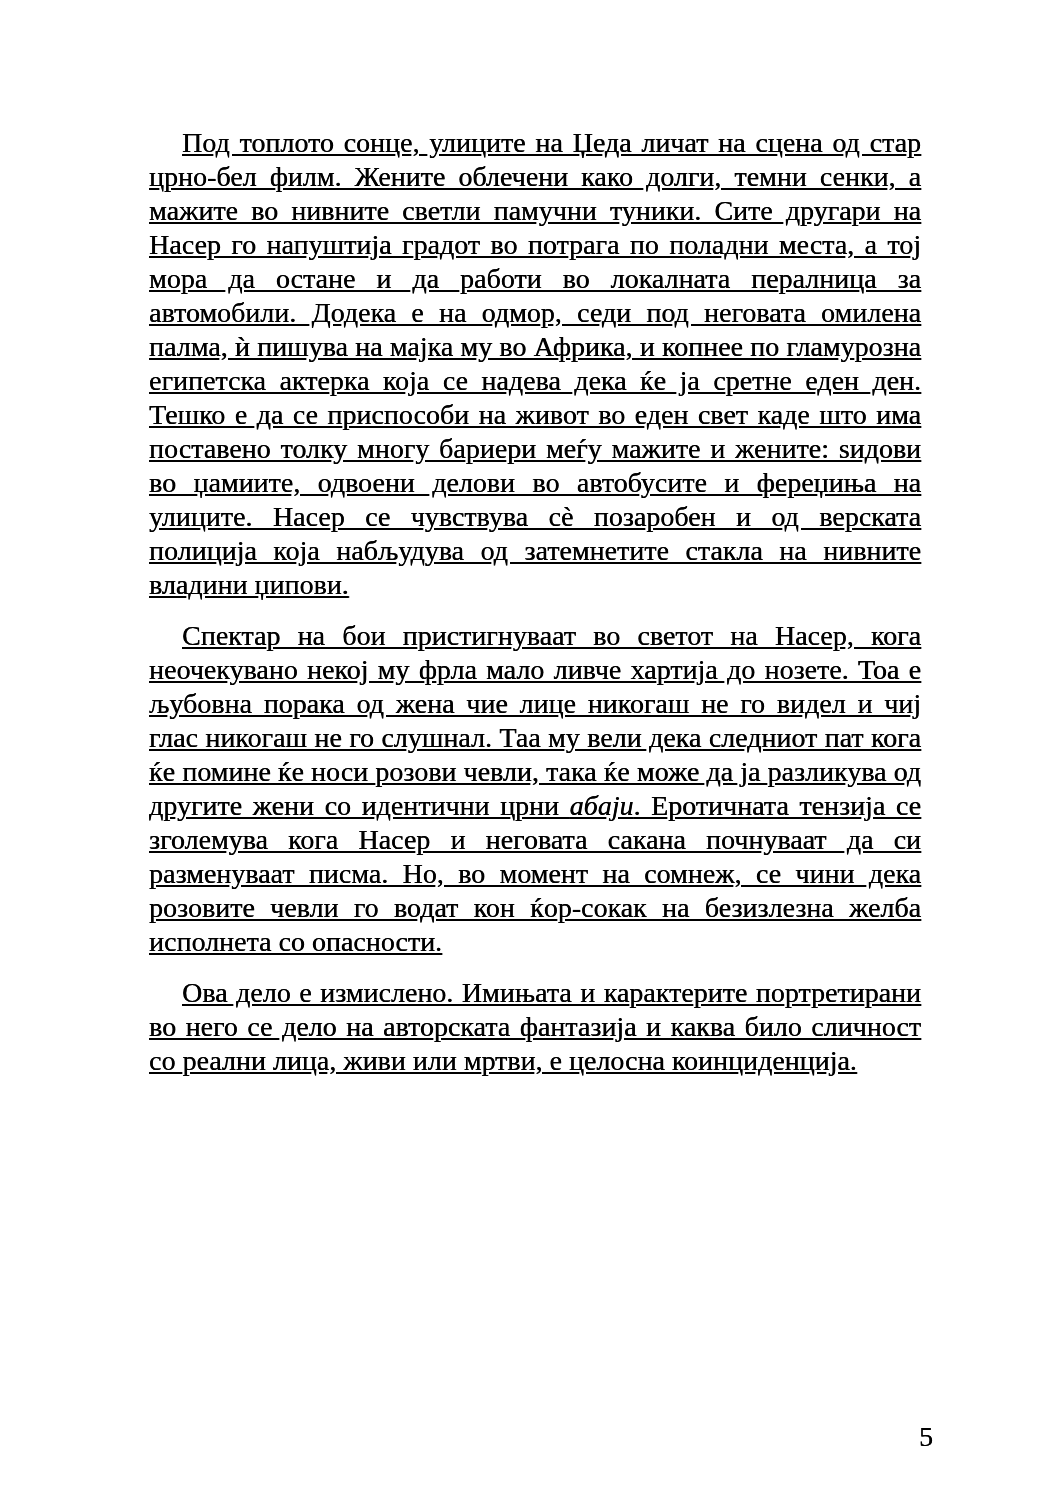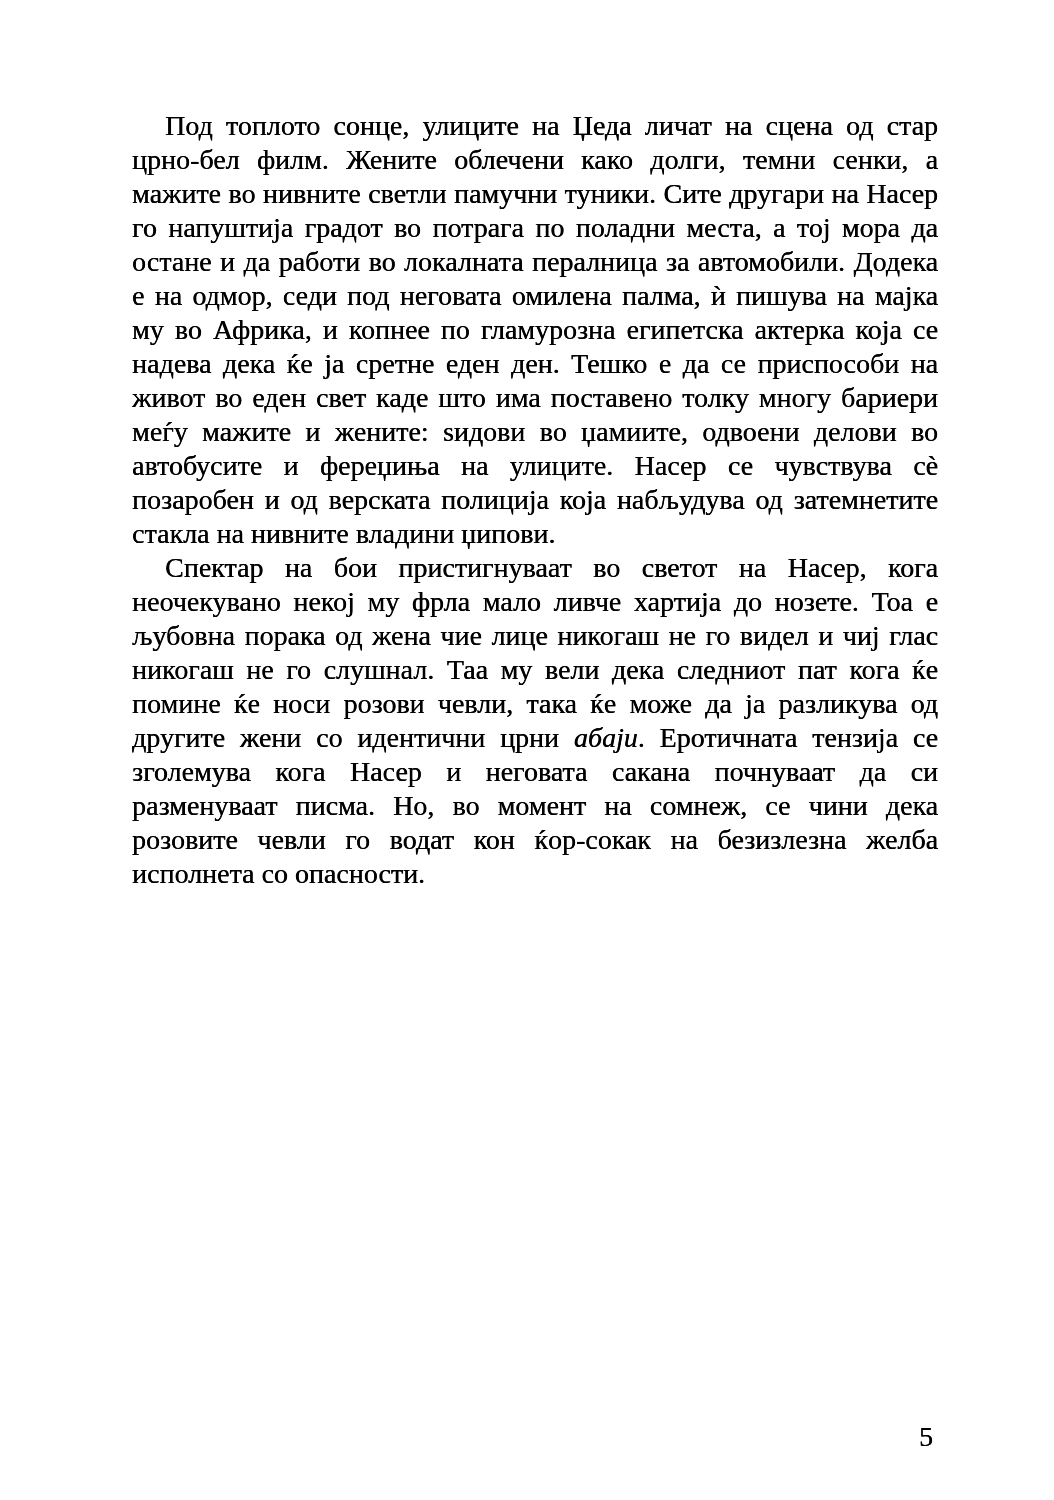--- a/index.html
+++ b/index.html
@@ -20,23 +20,24 @@
     position: absolute;
     left: 132px;
     top: 109px;
     width: 806px;
     font-size: 28px;
     line-height: 34px;
     text-align: justify;
     text-shadow: 0.35px 0 0 currentColor; 
   }
   .text-block p {
-    margin: 0;
+    margin: 17px;
     padding: 0;
     text-indent: 33px;
+    text-decoration: underline;
   }
   .run-italic {
     font-style: italic;
   }
   .page-number {
     position: absolute;
     left: 132px;
     top: 1420px;
     width: 801px;
     font-size: 28px;
@@ -50,18 +51,19 @@
 
 <div class="page">
 
   <div class="text-block">
 
     <p><span>Под топлото сонце, улиците на Џеда личат на сцена од стар црно-бел филм. Жените облечени како долги, темни сенки, а мажите во нивните светли памучни туники. Сите другари на Насер го напуштија градот во потрага по поладни места, а тој мора да остане и да работи во локалната пералница за автомобили. Додека е на одмор, седи под неговата омилена палма, ѝ пишува на мајка му во Африка, и копнее по гламурозна египетска актерка која се надева дека ќе ја сретне еден ден. Тешко е да се приспособи на живот во еден свет каде што има поставено толку многу бариери меѓу мажите и жените: ѕидови во џамиите, одвоени делови во автобусите и фереџиња на улиците. Насер се чувствува сè позаробен и од верската полиција која набљудува од затемнетите стакла на нивните владини џипови.</span></p>
 
     <p><span>Спектар на бои пристигнуваат во светот на Насер, кога неочекувано некој му фрла мало ливче хартија до нозете. Тоа е љубовна порака од жена чие лице никогаш не го видел и чиј глас никогаш не го слушнал. Таа му вели дека следниот пат кога ќе помине ќе носи розови чевли, така ќе може да ја разликува од другите жени со идентични црни </span><span class="run-italic">абаји</span><span>. Еротичната тензија се зголемува кога Насер и неговата сакана почнуваат да си разменуваат писма. Но, во момент на сомнеж, се чини дека розовите чевли го водат кон ќор-сокак на безизлезна желба исполнета со опасности.</span></p>
 
 
+    <p><span>Ова дело е измислено. Имињата и карактерите портретирани во него се дело на авторската фантазија и каква било сличност со реални лица, живи или мртви, е целосна коинциденција.</span></p>
 
   </div>
 
   <div class="page-number">5</div>
 
 </div>
 
 </body></html>

